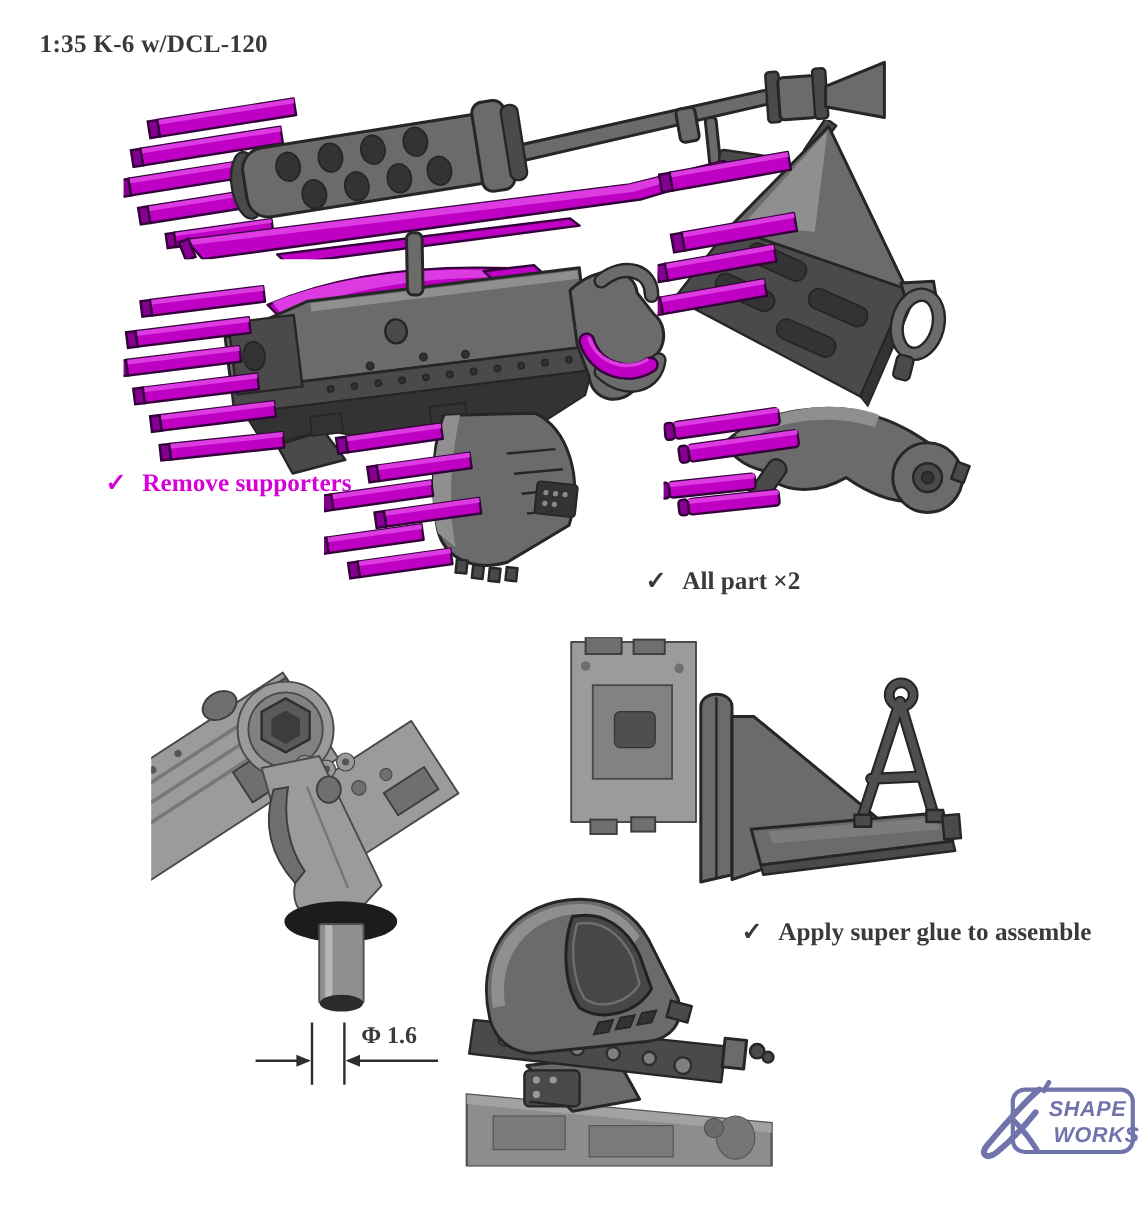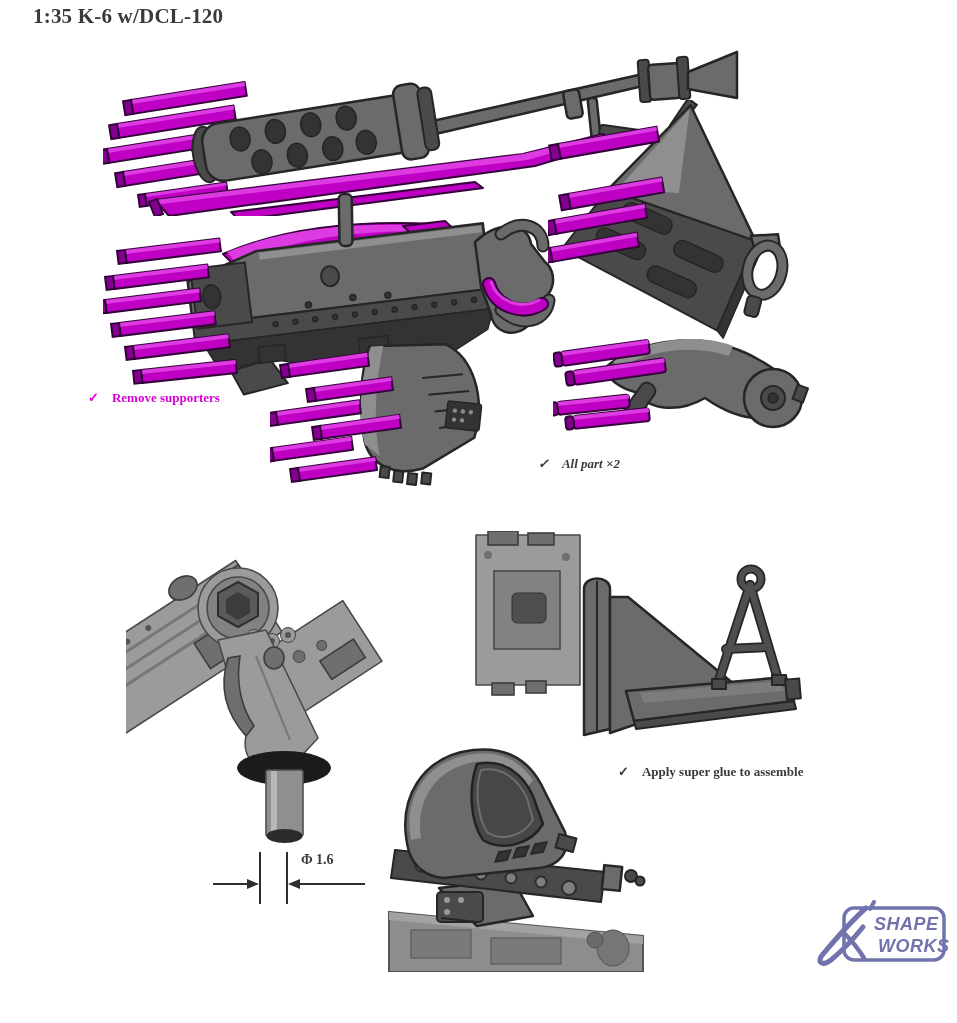--- a/index.html
+++ b/index.html
@@ -4,30 +4,30 @@
 <style>
   html,body{margin:0;padding:0;}
   body{
     width:957px;height:1023px;position:relative;overflow:hidden;
     background:var(--background,#fff);
     font-family:"Liberation Serif","DejaVu Serif",serif;
   }
   .abs{position:absolute;}
   
   .page-title{
-    left:33px;top:4px;font-size:21px;font-weight:bold;color:var(--text_dark);
+    left:33px;top:24px;font-size:21px;font-weight:bold;color:var(--text_dark);
     letter-spacing:.2px;
   }
-  .note{font-size:13px;font-weight:bold;color:var(--text_dark);white-space:nowrap;}
+  .note{font-size:21px;font-weight:bold;color:var(--text_dark);white-space:nowrap;}
   .note .check{margin-right:13px;}
   .note-remove{left:88px;top:390px;color:var(--magenta_text);}
-  .note-allpart{left:538px;top:456px;font-style:italic;}
+  .note-allpart{left:538px;top:472px;}
   .note-glue{left:618px;top:764px;text-align:right;}
   .dim-label{
-    left:96px;top:2px;font-size:14px;font-weight:bold;color:var(--text_dark);
+    left:96px;top:2px;font-size:20px;font-weight:bold;color:var(--text_dark);
     position:absolute;white-space:nowrap;
   }
   
   .fig{position:absolute;}
   .fig svg{display:block;width:100%;height:100%;}
   .fig-barrel{left:103px;top:48px;width:648px;height:168px;}
   .fig-receiver{left:103px;top:190px;width:462px;height:208px;}
   .fig-bracket{left:548px;top:100px;width:266px;height:248px;}
   .fig-cradle{left:270px;top:338px;width:258px;height:170px;}
   .fig-arm{left:553px;top:316px;width:264px;height:126px;}

